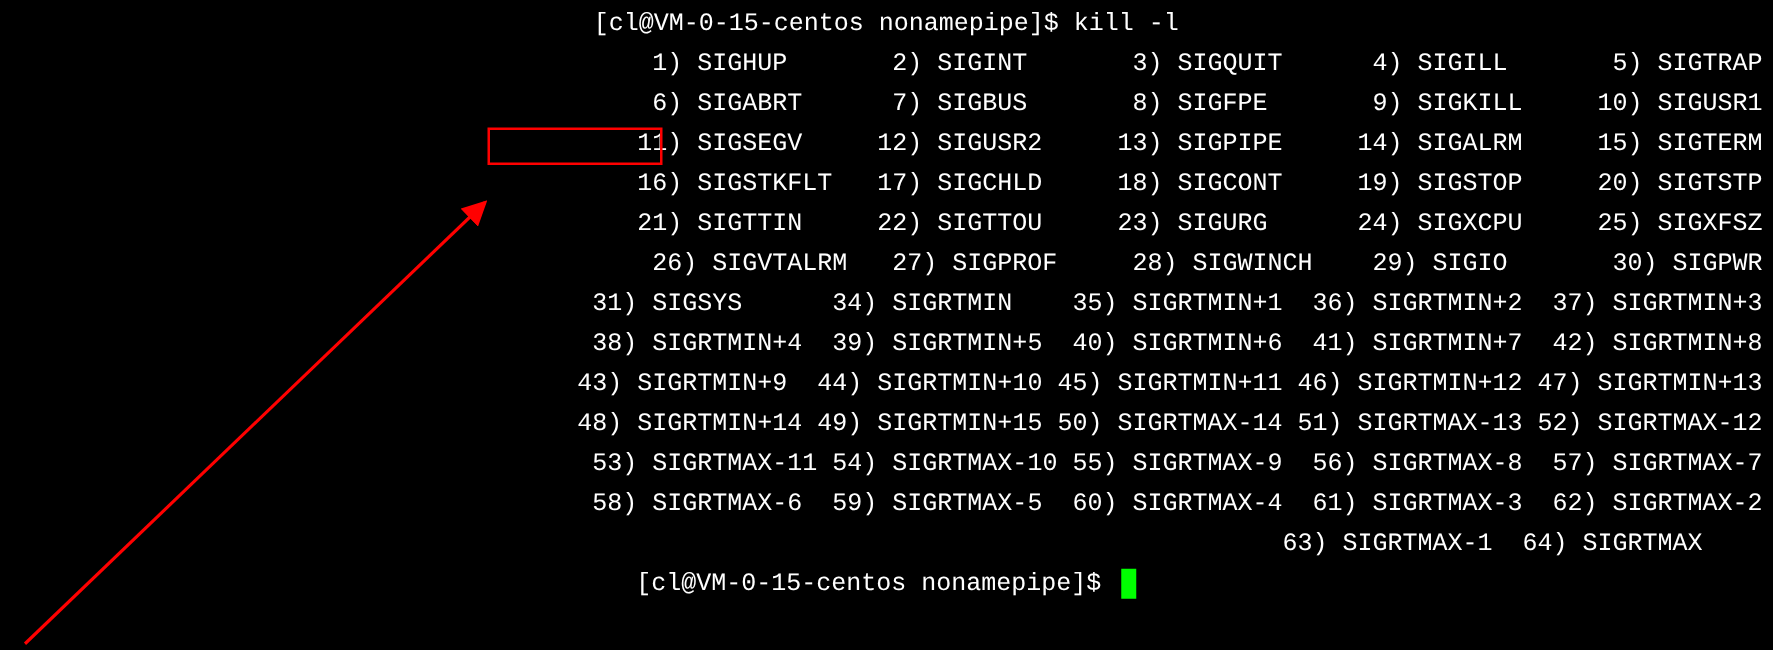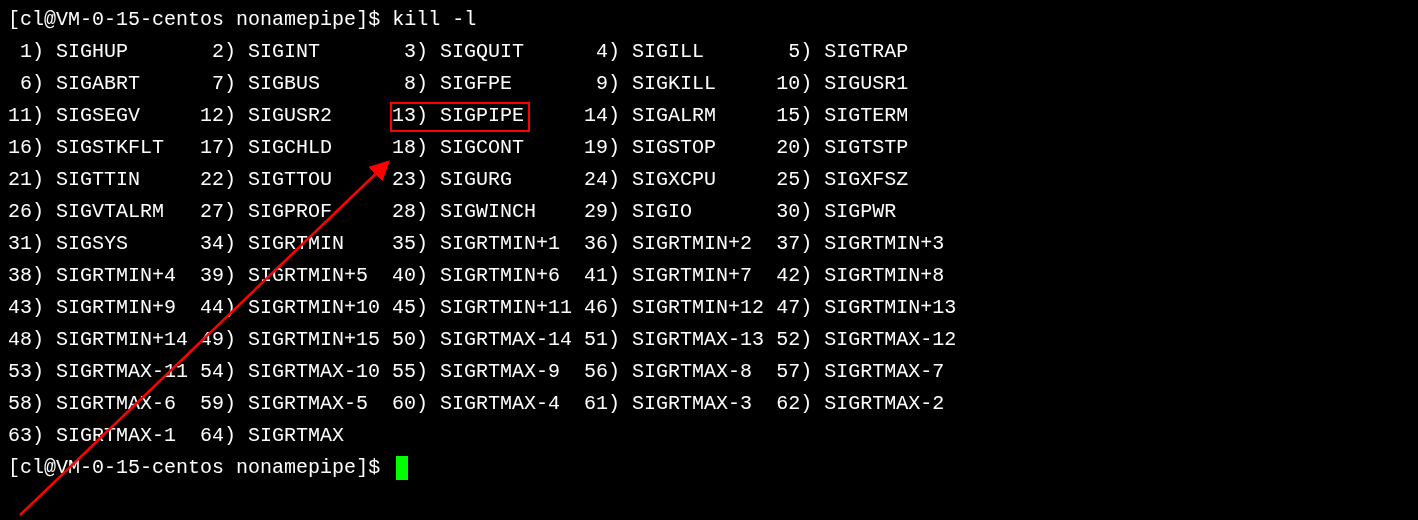--- a/index.html
+++ b/index.html
@@ -8,26 +8,26 @@
       color: #fff;
       font-family: 'Consolas', 'Courier New', monospace;
       font-size: 20px;
       line-height: 32px;
       padding: 4px 8px;
       width: 1418px;
       height: 520px;
       overflow: hidden;
       position: relative;
     }
-    .prompt-line { white-space: pre; }
+    .prompt-line { white-space: pre; text-align: center; }
     .cmd { color: #fff; }
     .signal-grid {
       white-space: pre;
     }
-    .signal-row { display: block; }
+    .signal-row { display: block; text-align: right; }
     .sigcell { display: inline-block; white-space: pre; }
     .highlight-box {
       position: absolute;
       border: 2px solid #ff0000;
       pointer-events: none;
     }
     .arrow-svg {
       position: absolute;
       pointer-events: none;
       left: 0;

